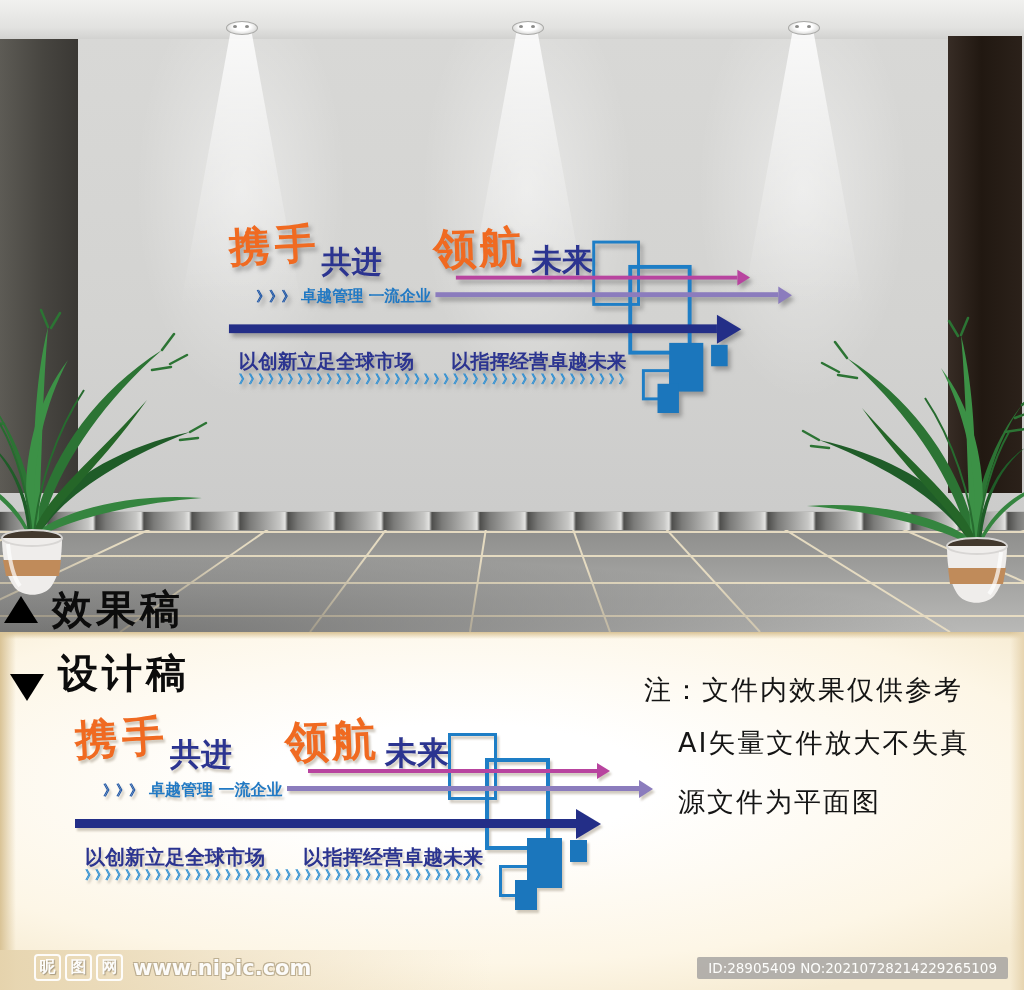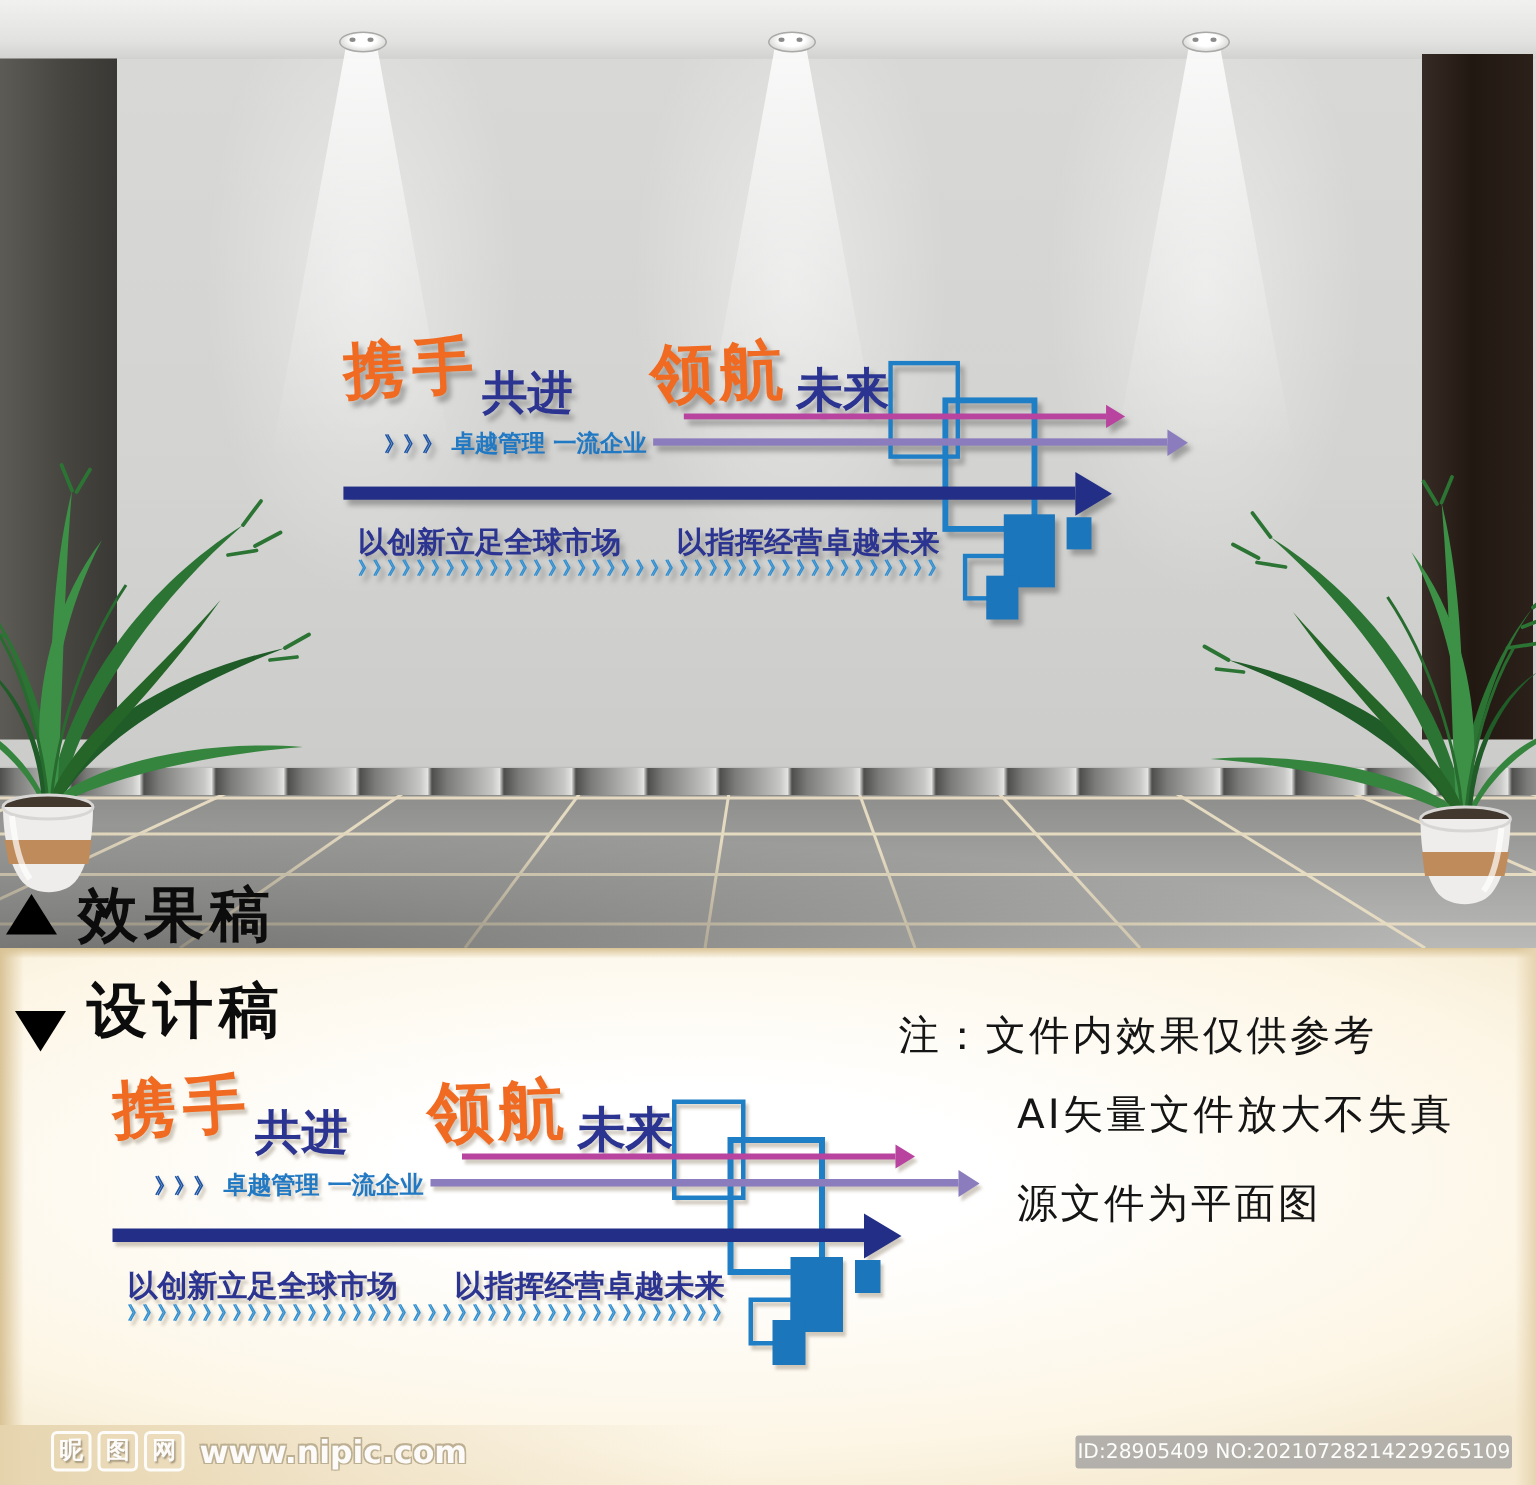--- a/index.html
+++ b/index.html
@@ -84,32 +84,32 @@
   #plant-right{left:797px;top:300px;transform:scaleX(-1);}
   
   #design{position:absolute;left:0;top:632px;width:1024px;height:358px;overflow:hidden;
     background:
       linear-gradient(90deg,#d9c396 0px,rgba(255,255,255,0) 16px),
       linear-gradient(270deg,#e6d4b0 0px,rgba(255,255,255,0) 14px),
       linear-gradient(180deg,#d9c396 0px,rgba(255,255,255,0) 7px),
       radial-gradient(ellipse 75% 65% at 45% 42%,#ffffff 25%,#fdf6e6 78%,#f6ebd2 100%);}
   #design .cluster{top:86px;left:73px;}
   .note{position:absolute;color:#151515;font-size:27px;letter-spacing:2px;z-index:4;white-space:nowrap;}
-  #note1{left:599px;top:40px;}
+  #note1{left:644px;top:40px;}
   #note2{left:678px;top:93px;}
   #note3{left:678px;top:152px;}
   .footer-shade{position:absolute;left:0;bottom:0;width:1024px;height:40px;z-index:5;pointer-events:none;
     background:linear-gradient(90deg,rgba(230,212,174,.95) 0%,rgba(233,217,185,.55) 22%,rgba(233,217,185,0) 48%);}
   .watermark{position:absolute;left:34px;top:322px;display:flex;align-items:center;gap:4px;z-index:6;}
   .wm-box{width:23px;height:23px;border:2px solid rgba(255,255,255,.92);border-radius:4px;
     display:flex;align-items:center;justify-content:center;font-size:16px;font-weight:bold;
     color:rgba(255,255,255,.95);text-shadow:1px 1px 1px rgba(150,138,115,.8);}
   .wm-url{margin-left:6px;font-size:21px;font-weight:bold;color:rgba(255,255,255,.95);
     text-shadow:1px 1px 0 #bdaf92,-1px -1px 0 #bdaf92,1px -1px 0 #bdaf92,-1px 1px 0 #bdaf92;text-align:center;}
-  .id-badge{position:absolute;right:16px;top:325px;height:22px;padding:0 1px;border-radius:2px;
+  .id-badge{position:absolute;right:16px;top:325px;height:22px;padding:0 11px;border-radius:2px;
     background:rgba(167,165,162,.85);color:#fdfdfb;font-size:13.5px;line-height:22px;z-index:6;}
   :root{--orange:#f06a21;--navy:#2b3490;--lblue:#2179c4;--sqline:#1e7ec6;--sqfill:#1b76bc;}
 </style>
 </head>
 <body>
 
 <svg width="0" height="0" style="position:absolute" aria-hidden="true">
   <defs>
     <g id="plant-art">
       <path d="M60,245 C 55,190 40,140 15,105 C 42,138 62,190 66,242 Z" fill="#2c7434"></path>

